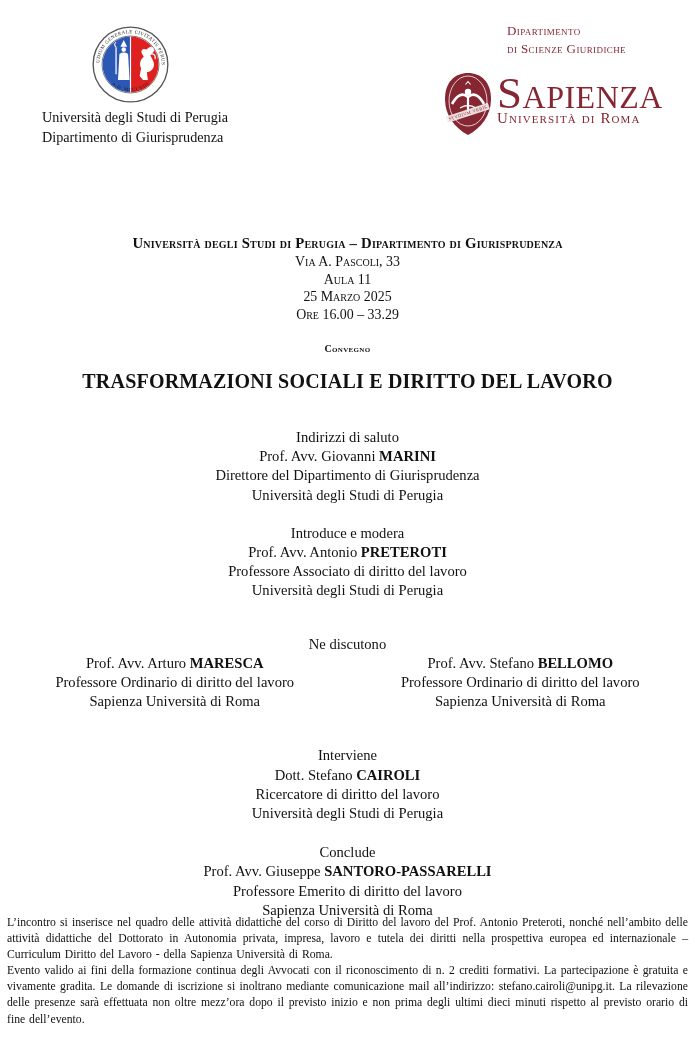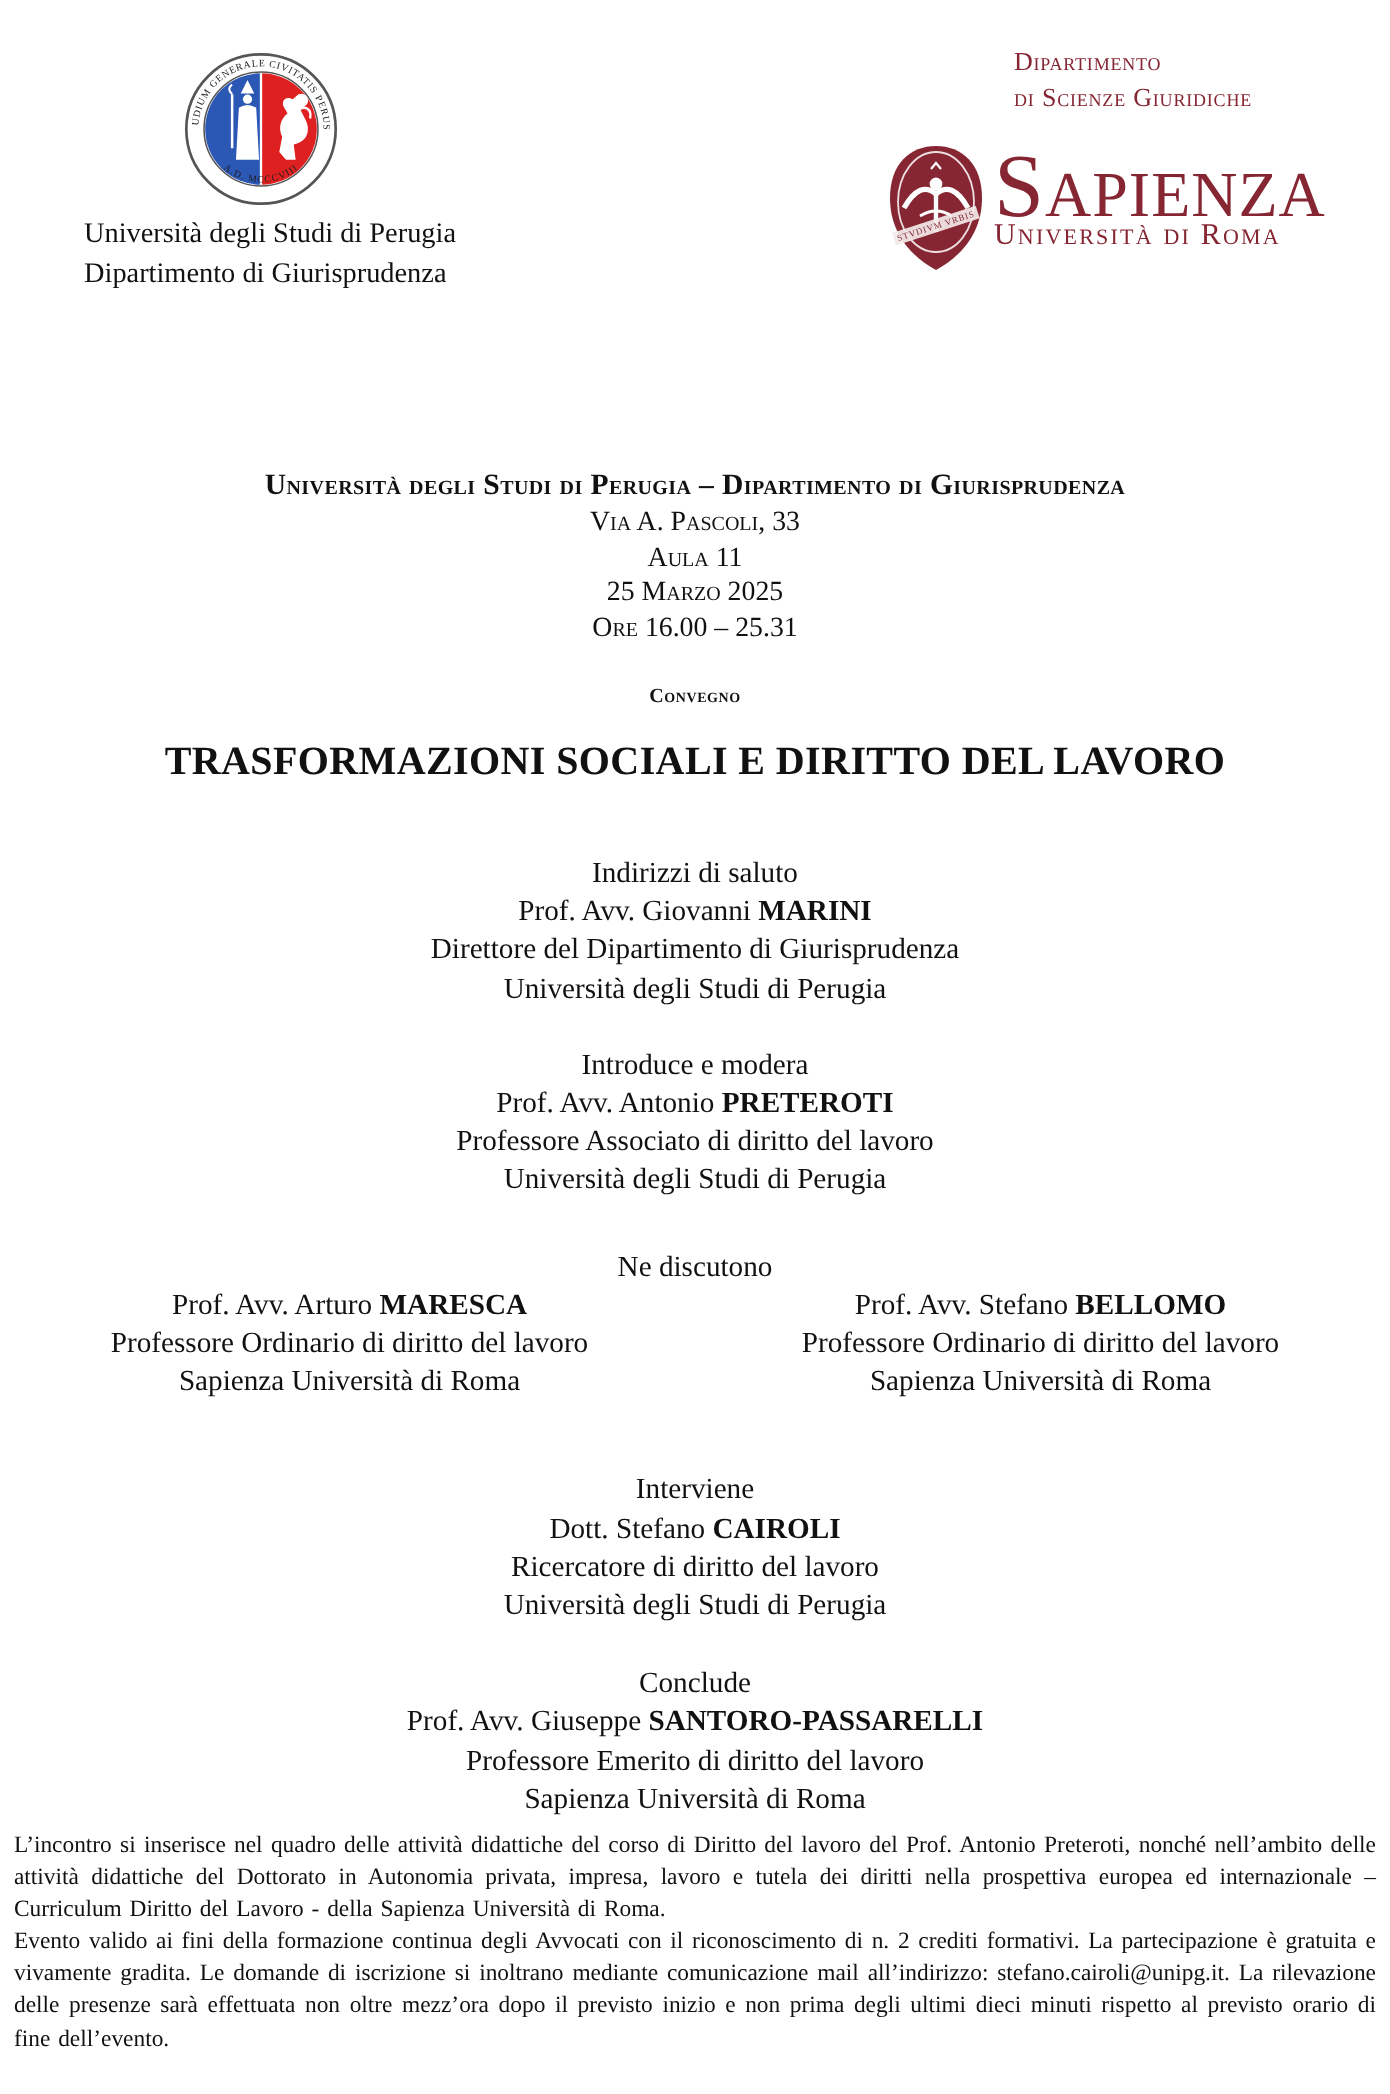--- a/index.html
+++ b/index.html
@@ -102,40 +102,40 @@
       <div class="wm-sub sc">Università di Roma</div>
     </div>
   </div>
 
   <div class="main">
 
     <div class="venue sc">Università degli Studi di Perugia – Dipartimento di Giurisprudenza</div>
     <div class="addr sc">Via A. Pascoli, 33</div>
     <div class="addr sc">Aula 11</div>
     <div class="addr sc">25 Marzo 2025</div>
-    <div class="addr sc">Ore 16.00 – 25.31</div>
+    <div class="addr sc">Ore 16.00 – 33.29</div>
 
     <div class="convegno sc">Convegno</div>
     <div class="big-title">TRASFORMAZIONI SOCIALI E DIRITTO DEL LAVORO</div>
 
     <div class="block first">
       <div>Indirizzi di saluto</div>
       <div><span>Prof. Avv. Giovanni </span><span class="b">MARINI</span></div>
       <div class="it">Direttore del Dipartimento di Giurisprudenza</div>
       <div class="it">Università degli Studi di Perugia</div>
     </div>
 
     <div class="block">
       <div>Introduce e modera</div>
       <div><span>Prof. Avv. Antonio </span><span class="b">PRETEROTI</span></div>
       <div class="it">Professore Associato di diritto del lavoro</div>
       <div class="it">Università degli Studi di Perugia</div>
     </div>
 
-    <div class="block" style="margin-top:24px;">
+    <div class="block" style="margin-top:34px;">
       <div>Ne discutono</div>
       <div class="cols">
         <div class="col">
           <div><span>Prof. Avv. Arturo </span><span class="b">MARESCA</span></div>
           <div class="it">Professore Ordinario di diritto del lavoro</div>
           <div class="it">Sapienza Università di Roma</div>
         </div>
         <div class="col">
           <div><span>Prof. Avv. Stefano </span><span class="b">BELLOMO</span></div>
           <div class="it">Professore Ordinario di diritto del lavoro</div>

